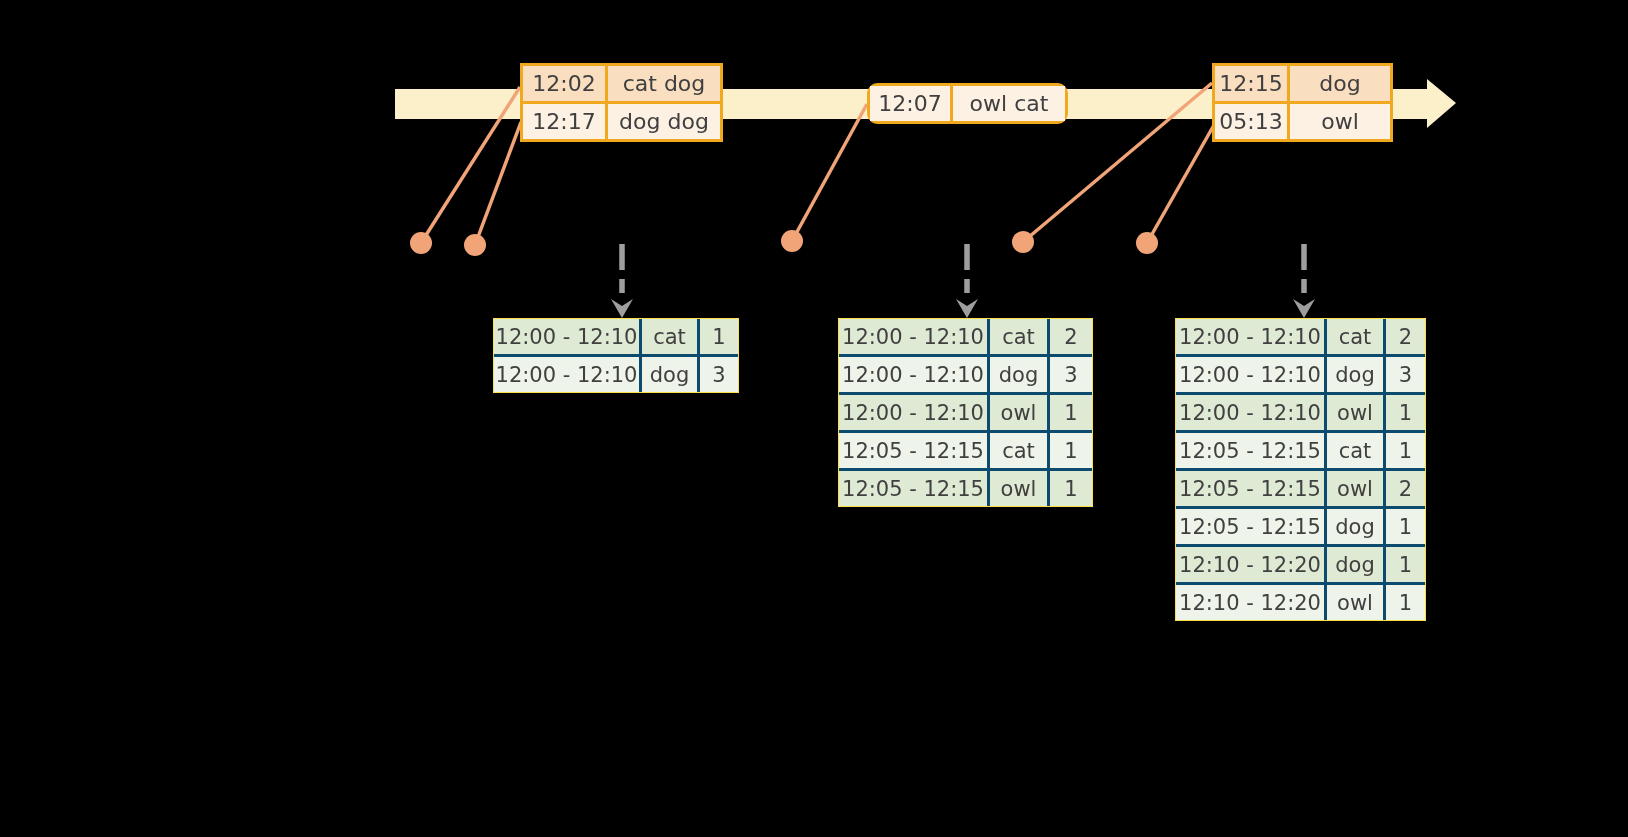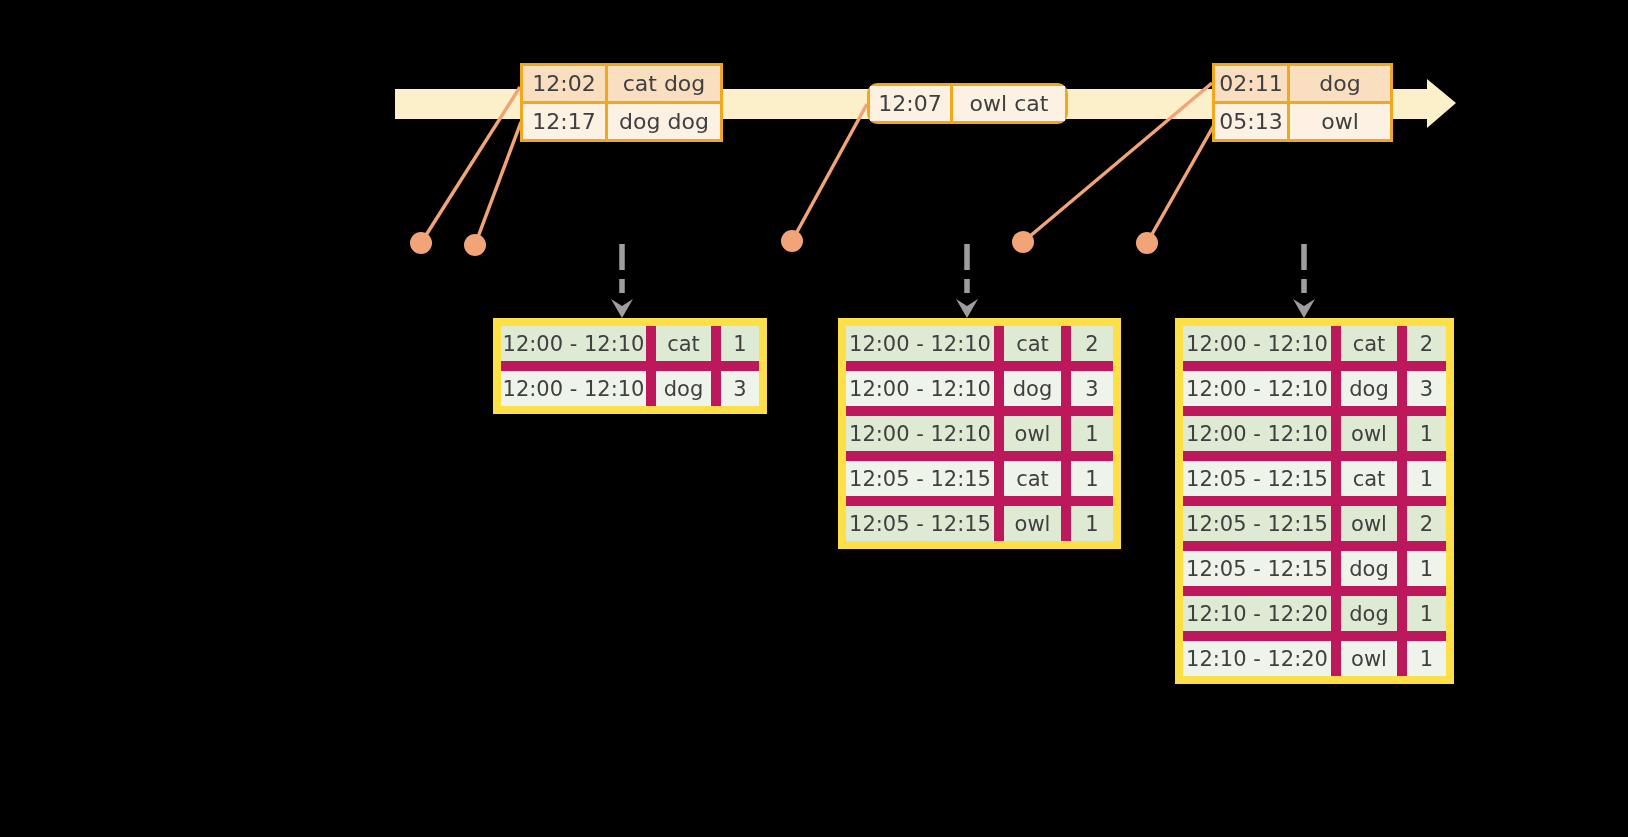--- a/index.html
+++ b/index.html
@@ -11,21 +11,21 @@
   .ebox{position:absolute;display:grid;gap:3px;background:#F0A81E;border:3px solid #F0A81E;}
   .eb1{left:520px;top:63px;grid-template-columns:82px 112px;}
   .eb2{left:867px;top:83px;grid-template-columns:80px 112px;border-radius:11px;}
   .eb3{left:1212px;top:63px;grid-template-columns:72px 100px;}
   .ecell{height:35px;display:flex;align-items:center;justify-content:center;
          font-size:22px;color:#404040;}
   .epeach{background:#F9DEC0;}
   .ecream{background:#FCF1E3;}
 
   
-  .rtable{position:absolute;display:grid;gap:10px;background:#be185d;border:8px solid #fde047;}
+  .rtable{position:absolute;display:grid;gap:3px;background:#0c4a6e;border:1px solid #fde047;}
   .rt1{left:493px;top:318px;grid-template-columns:145px 55px 38px;}
   .rt2{left:838px;top:318px;grid-template-columns:148px 57px 42px;}
   .rt3{left:1175px;top:318px;grid-template-columns:148px 56px 39px;}
   .rcell{height:35px;display:flex;align-items:center;justify-content:center;
          font-size:21px;color:#404040;}
   .rdark{background:#DFEAD4;}
   .rlight{background:#EFF4EB;}
 </style>
 </head>
 <body>
@@ -69,21 +69,21 @@
     <div class="ecell ecream">12:17</div>
     <div class="ecell ecream">dog dog</div>
   </div>
 
   <div class="ebox eb2">
     <div class="ecell ecream">12:07</div>
     <div class="ecell ecream">owl cat</div>
   </div>
 
   <div class="ebox eb3">
-    <div class="ecell epeach">02:11</div>
+    <div class="ecell epeach">12:15</div>
     <div class="ecell epeach">dog</div>
     <div class="ecell ecream">05:13</div>
     <div class="ecell ecream">owl</div>
   </div>
 
   <div class="rtable rt1">
     <div class="rcell rdark">12:00 - 12:10</div>
     <div class="rcell rdark">cat</div>
     <div class="rcell rdark">1</div>
     <div class="rcell rlight">12:00 - 12:10</div>

